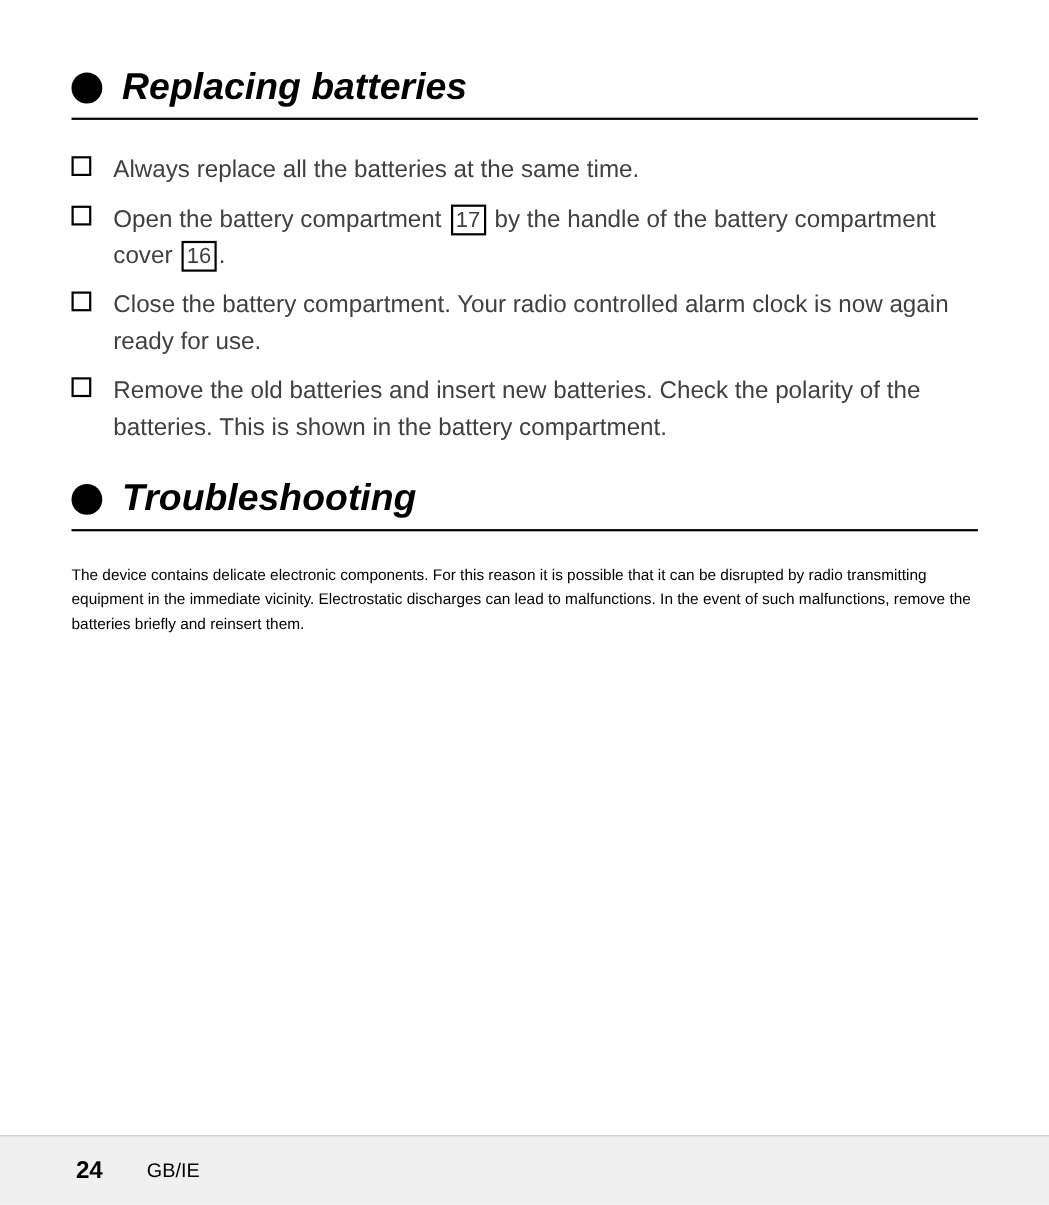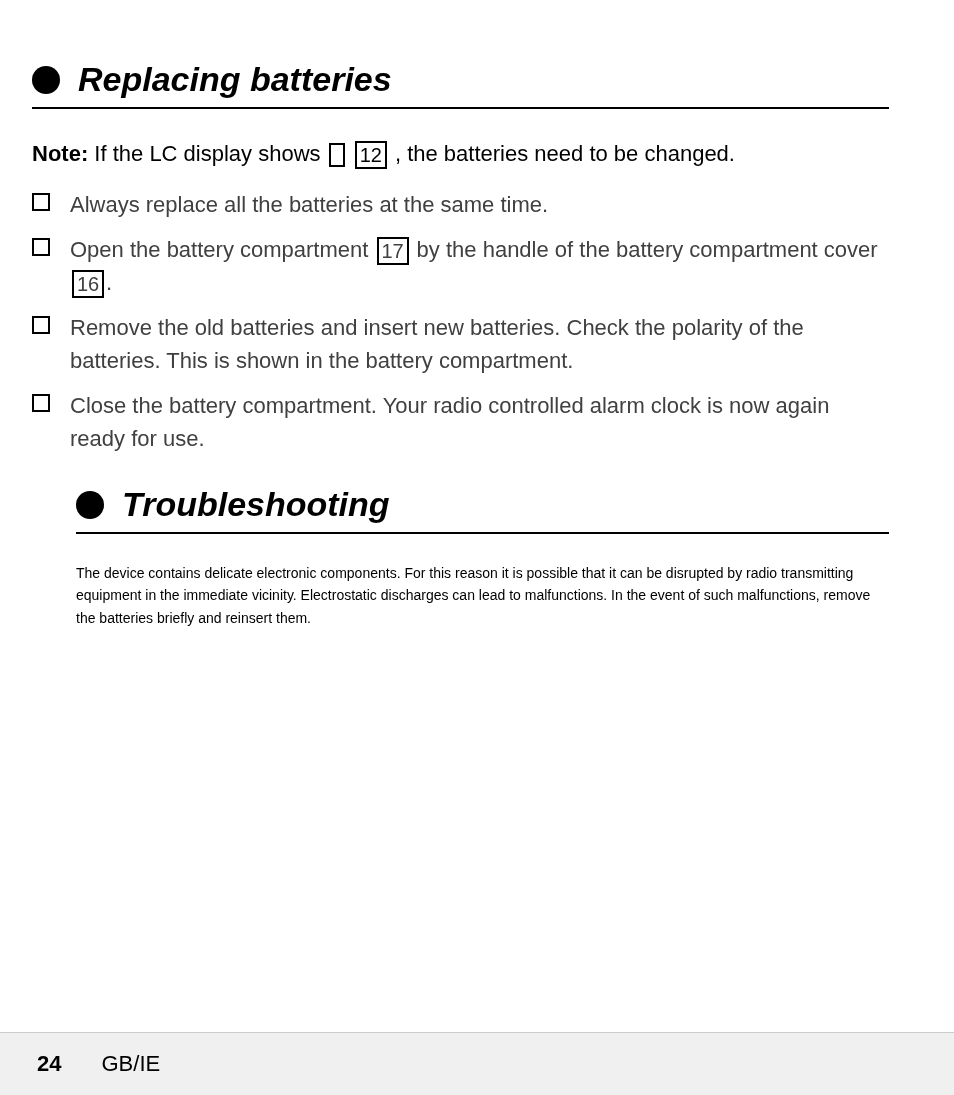--- a/index.html
+++ b/index.html
@@ -21,21 +21,21 @@
       width: 954px;
       height: 1095px;
       background: #ffffff;
       position: relative;
       display: flex;
       flex-direction: column;
     }
 
     .content {
       flex: 1;
-      padding: 60px 65px 20px 32px;
+      padding: 60px 65px 20px 65px;
     }
 
     
     .section-heading {
       display: flex;
       align-items: center;
       gap: 18px;
       margin-bottom: 8px;
     }
 
@@ -122,89 +122,81 @@
       margin-top: 5px;
     }
 
     .list-text {
       flex: 1;
     }
 
     
     .troubleshooting-section {
       margin-top: 10px;
-      margin-left: 44px;
     }
 
     .body-paragraph {
       font-size: 14px;
       color: #000;
       line-height: 1.6;
       margin-bottom: 20px;
     }
 
     
     .footer {
       background: #f0f0f0;
       border-top: 1px solid #ccc;
-      padding: 18px 37px;
+      padding: 18px 69px;
       display: flex;
       align-items: center;
       gap: 40px;
     }
 
     .footer-page-num {
       font-size: 22px;
       font-weight: bold;
       color: #000;
     }
 
     .footer-locale {
-      font-size: 22px;
+      font-size: 18px;
       color: #000;
     }
   </style>
 </head>
 <body>
 
 <div class="page">
   <div class="content">
 
     <div class="section-heading">
       <div class="bullet-circle"></div>
       <span class="section-title">Replacing batteries</span>
     </div>
     <hr class="section-underline">
 
-    <p class="note-paragraph">
-      <span class="note-bold">Note:</span>
-      <span> If the LC display shows </span>
-      <span class="inline-box-small"></span>
-      <span class="inline-box">12</span>
-      <span>, the batteries need to be changed.</span>
-    </p>
 
     <ul class="bullet-list">
       <li>
         <div class="square-bullet"></div>
         <span class="list-text">Always replace all the batteries at the same time.</span>
       </li>
       <li>
         <div class="square-bullet"></div>
         <span class="list-text">
           Open the battery compartment <span class="inline-box">17</span> by the handle of the battery compartment cover <span class="inline-box">16</span>.
         </span>
       </li>
       <li>
         <div class="square-bullet"></div>
+        <span class="list-text">Close the battery compartment. Your radio controlled alarm clock is now again ready for use.</span>
+      </li>
+      <li>
+        <div class="square-bullet"></div>
         <span class="list-text">Remove the old batteries and insert new batteries. Check the polarity of the batteries. This is shown in the battery compartment.</span>
-      </li>
-      <li>
-        <div class="square-bullet"></div>
-        <span class="list-text">Close the battery compartment. Your radio controlled alarm clock is now again ready for use.</span>
       </li>
     </ul>
 
     <div class="troubleshooting-section">
       <div class="section-heading">
         <div class="bullet-circle"></div>
         <span class="section-title">Troubleshooting</span>
       </div>
       <hr class="section-underline">
 

